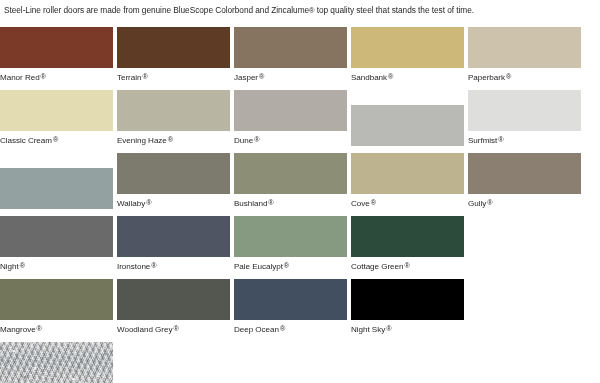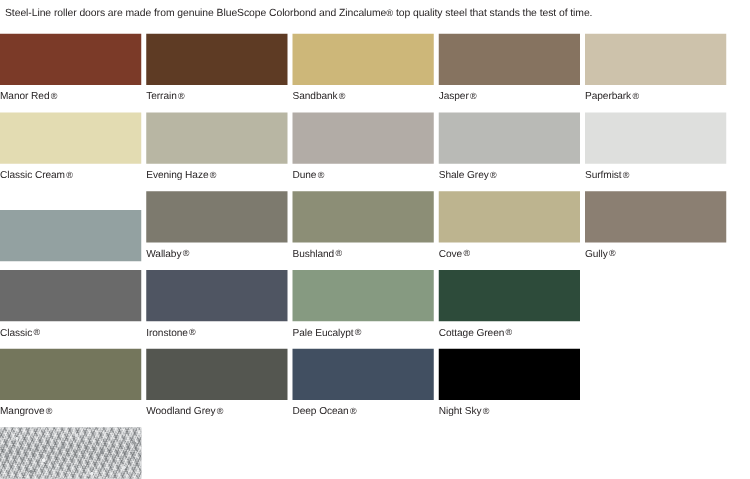--- a/index.html
+++ b/index.html
@@ -101,49 +101,48 @@
     <div class="row">
       <div class="cell">
         <div class="swatch" style="background-color: rgb(123, 58, 40);"></div>
         <div class="caption"><span>Manor Red</span><span class="reg">®</span></div>
       </div>
       <div class="cell">
         <div class="swatch" style="background-color: rgb(94, 59, 36);"></div>
         <div class="caption"><span>Terrain</span><span class="reg">®</span></div>
       </div>
       <div class="cell">
+        <div class="swatch" style="background-color: rgb(134, 115, 96);"></div>
+        <div class="caption"><span>Jasper</span><span class="reg">®</span></div>
+      </div>
+      <div class="cell">
         <div class="swatch" style="background-color: rgb(205, 183, 121);"></div>
         <div class="caption"><span>Sandbank</span><span class="reg">®</span></div>
       </div>
       <div class="cell">
-        <div class="swatch" style="background-color: rgb(134, 115, 96);"></div>
-        <div class="caption"><span>Jasper</span><span class="reg">®</span></div>
-      </div>
-      <div class="cell">
         <div class="swatch" style="background-color: rgb(205, 194, 171);"></div>
         <div class="caption"><span>Paperbark</span><span class="reg">®</span></div>
       </div>
     </div>
 
     <div class="row">
       <div class="cell">
         <div class="swatch" style="background-color: rgb(227, 220, 178);"></div>
         <div class="caption"><span>Classic Cream</span><span class="reg">®</span></div>
       </div>
       <div class="cell">
         <div class="swatch" style="background-color: rgb(184, 182, 163);"></div>
         <div class="caption"><span>Evening Haze</span><span class="reg">®</span></div>
       </div>
       <div class="cell">
         <div class="swatch" style="background-color: rgb(178, 172, 166);"></div>
         <div class="caption"><span>Dune</span><span class="reg">®</span></div>
       </div>
       <div class="cell">
         <div class="swatch" style="background-color: rgb(185, 186, 182);"></div>
-        <div class="caption"><span>Shale Grey</span><span class="reg">®</span></div>
       </div>
       <div class="cell">
         <div class="swatch" style="background-color: rgb(222, 223, 221);"></div>
         <div class="caption"><span>Surfmist</span><span class="reg">®</span></div>
       </div>
     </div>
 
     <div class="row">
       <div class="cell">
         <div class="swatch" style="background-color: rgb(147, 161, 161);"></div>
@@ -162,21 +161,21 @@
       </div>
       <div class="cell">
         <div class="swatch" style="background-color: rgb(139, 127, 114);"></div>
         <div class="caption"><span>Gully</span><span class="reg">®</span></div>
       </div>
     </div>
 
     <div class="row">
       <div class="cell">
         <div class="swatch" style="background-color: rgb(106, 106, 106);"></div>
-        <div class="caption"><span>Classic</span><span class="reg">®</span></div>
+        <div class="caption"><span>Night</span><span class="reg">®</span></div>
       </div>
       <div class="cell">
         <div class="swatch" style="background-color: rgb(79, 85, 98);"></div>
         <div class="caption"><span>Ironstone</span><span class="reg">®</span></div>
       </div>
       <div class="cell">
         <div class="swatch" style="background-color: rgb(134, 154, 129);"></div>
         <div class="caption"><span>Pale Eucalypt</span><span class="reg">®</span></div>
       </div>
       <div class="cell">

